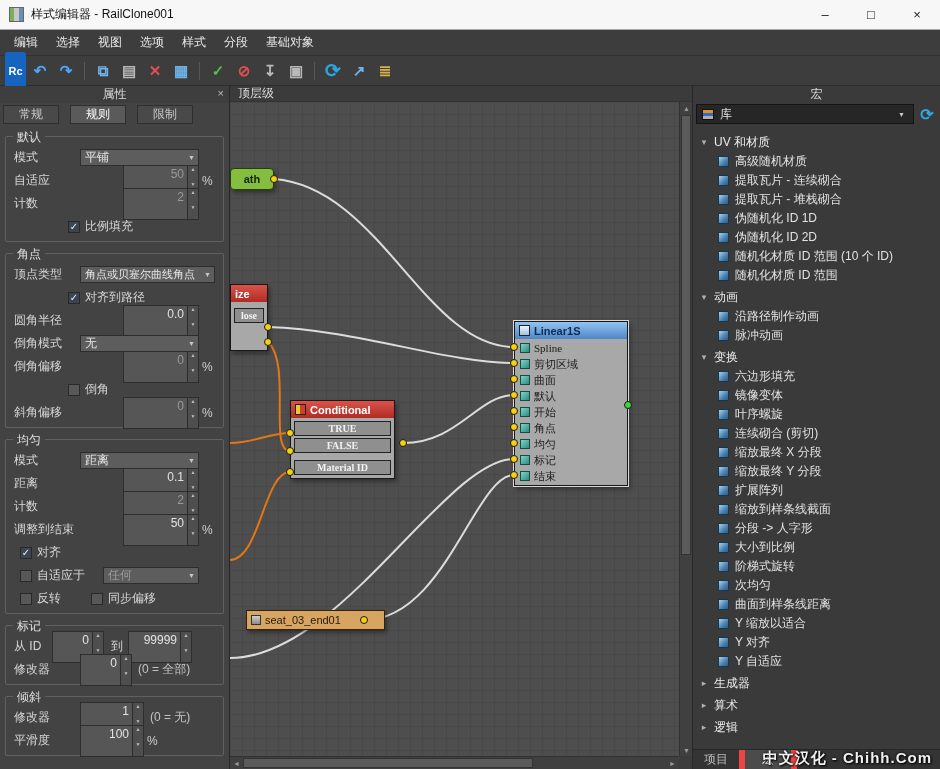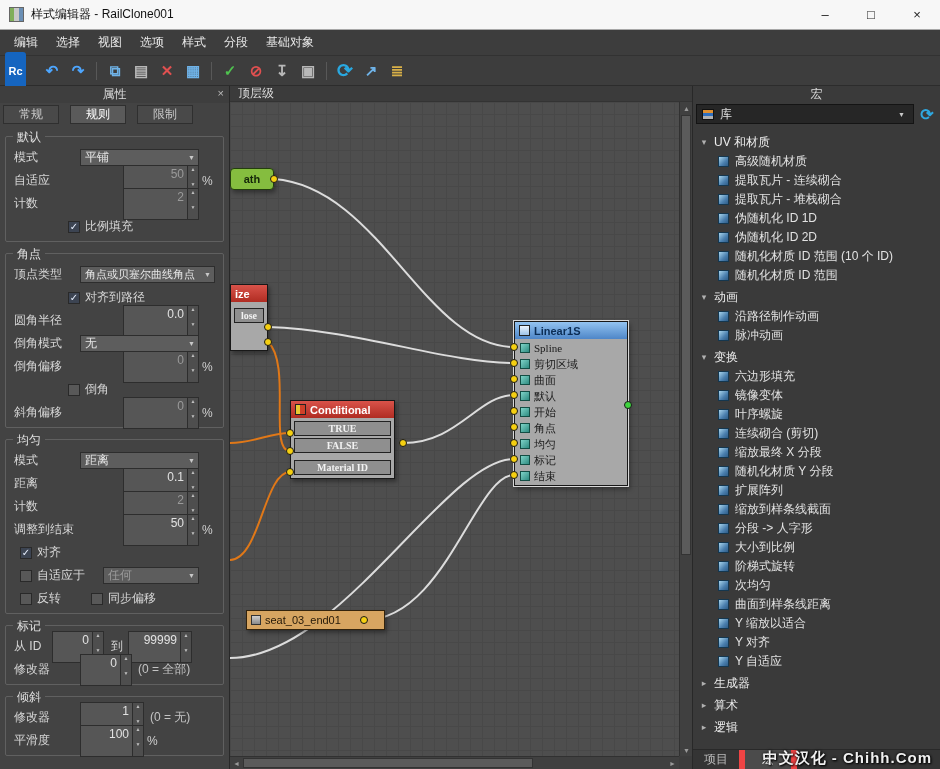--- a/index.html
+++ b/index.html
@@ -14,21 +14,21 @@
   .title-text { font-size: 12px; }
   .win-btns { margin-left: auto; display: flex; height: 100%; }
   .win-btn { width: 46px; height: 100%; display: flex; align-items: center; justify-content: center; font-size: 13px; color: #222; }
 
   
   .menubar { height: 26px; background: #3d3d3d; display: flex; align-items: center; padding-left: 5px; border-bottom: 1px solid #323232; }
   .menu-item { padding: 0 9px; height: 100%; display: flex; align-items: center; color: #e8e8e8; }
 
   
   .toolbar { height: 30px; background: #3d3d3d; display: flex; align-items: center; padding-left: 5px; border-bottom: 1px solid #2c2c2c; gap: 2px; }
-  .rc-logo { width: 21px; height: 37px; background: #1565c0; color: #fff; border-radius: 3px; font-weight: bold; font-size: 11px; display: flex; align-items: center; justify-content: center; margin-right: 12px; }
+  .rc-logo { width: 21px; height: 37px; background: #1565c0; color: #fff; border-radius: 3px; font-weight: bold; font-size: 11px; display: flex; align-items: center; justify-content: center; margin-right: 0; }
   .tool { width: 24px; height: 24px; display: flex; align-items: center; justify-content: center; font-size: 15px; font-weight: bold; }
   .tsep { width: 1px; height: 18px; background: #585858; margin: 0 4px; }
   .c-blue { color: #4da6ff; } .c-lblue { color: #6fb3e8; } .c-gray { color: #b8b8b8; }
   .c-red { color: #e05050; } .c-green { color: #4fc24f; }
   .c-cyan { color: #29a8e0; font-size: 19px; } .c-gold { color: #d8b048; }
 
   
   .main { display: flex; height: 683px; justify-content: space-between; }
 
   
@@ -620,21 +620,21 @@
       <div class="titem">
           <span class="cube"></span>
           <span>连续砌合 (剪切)</span>
         </div>
       <div class="titem">
           <span class="cube"></span>
           <span>缩放最终 X 分段</span>
         </div>
       <div class="titem">
           <span class="cube"></span>
-          <span>随机化材质 Y 分段</span>
+          <span>缩放最终 Y 分段</span>
         </div>
       <div class="titem">
           <span class="cube"></span>
           <span>扩展阵列</span>
         </div>
       <div class="titem">
           <span class="cube"></span>
           <span>缩放到样条线截面</span>
         </div>
       <div class="titem">

